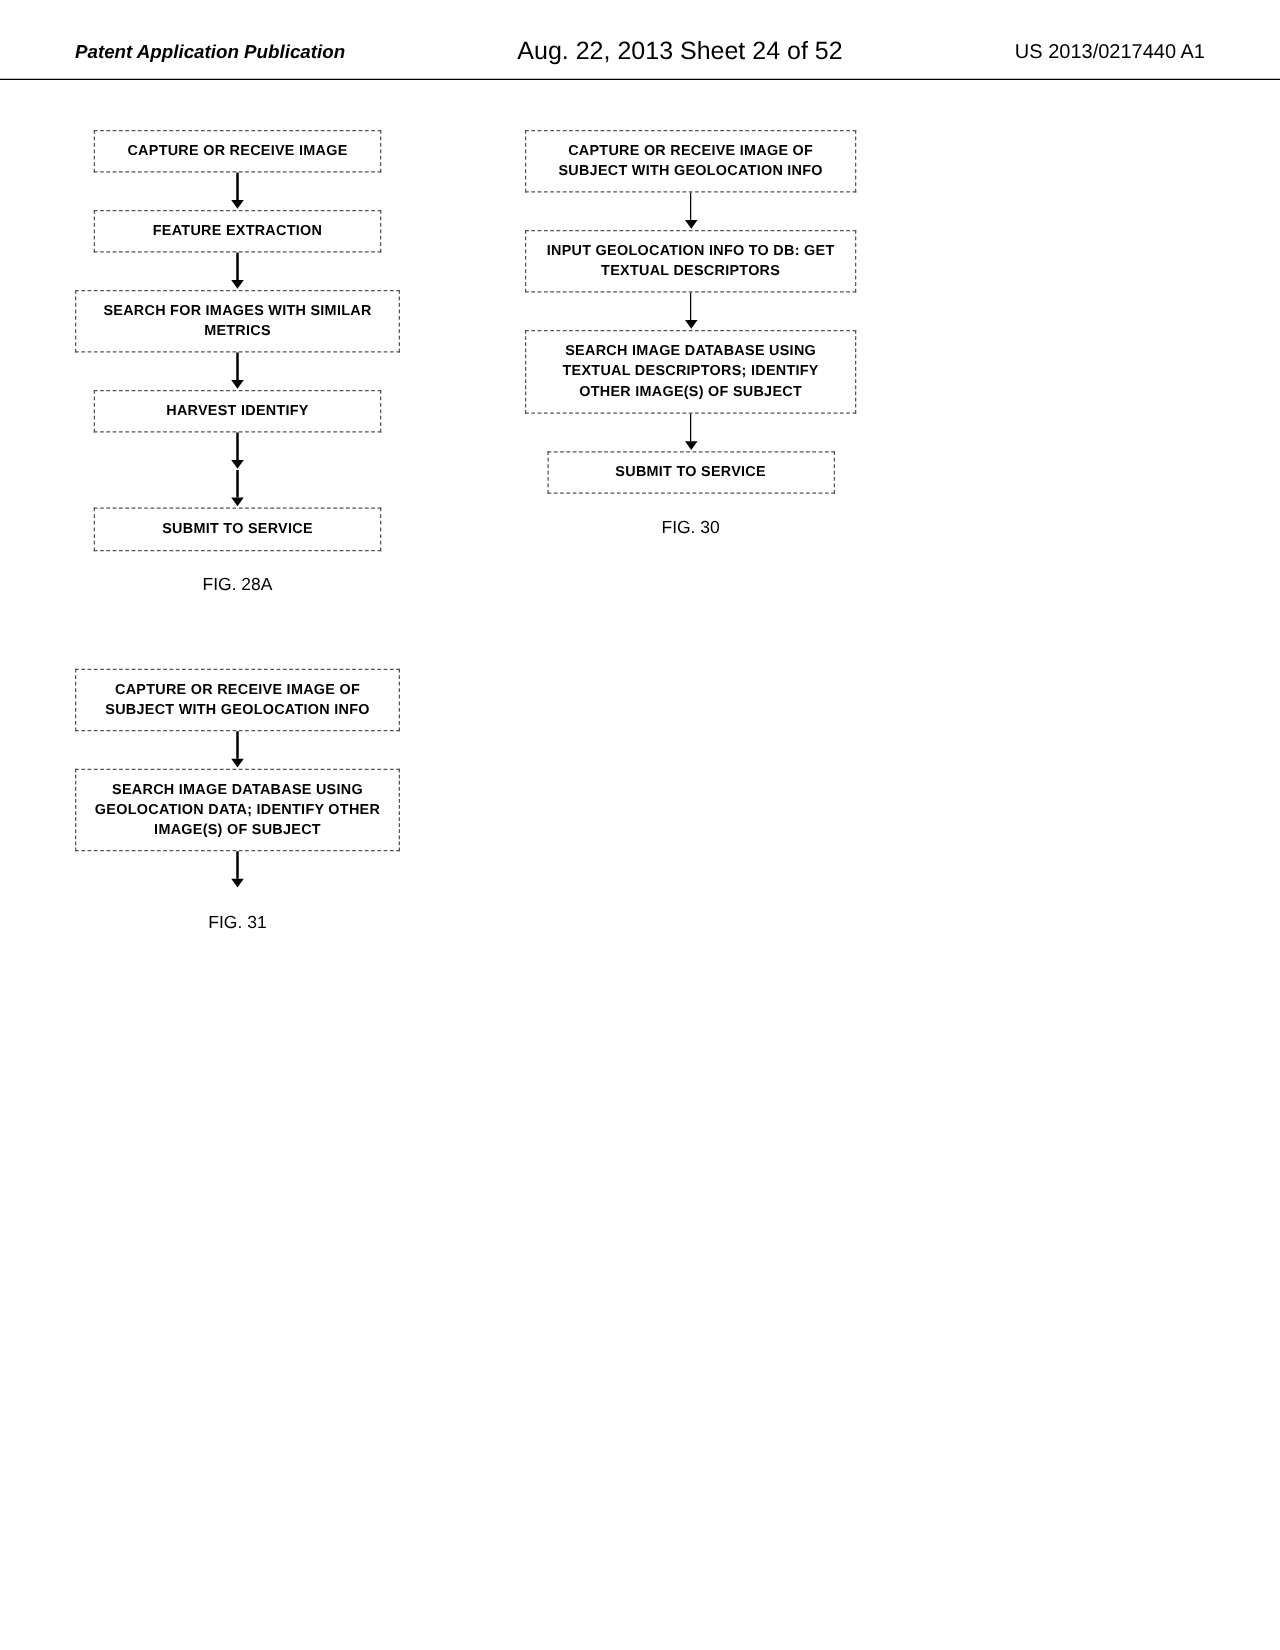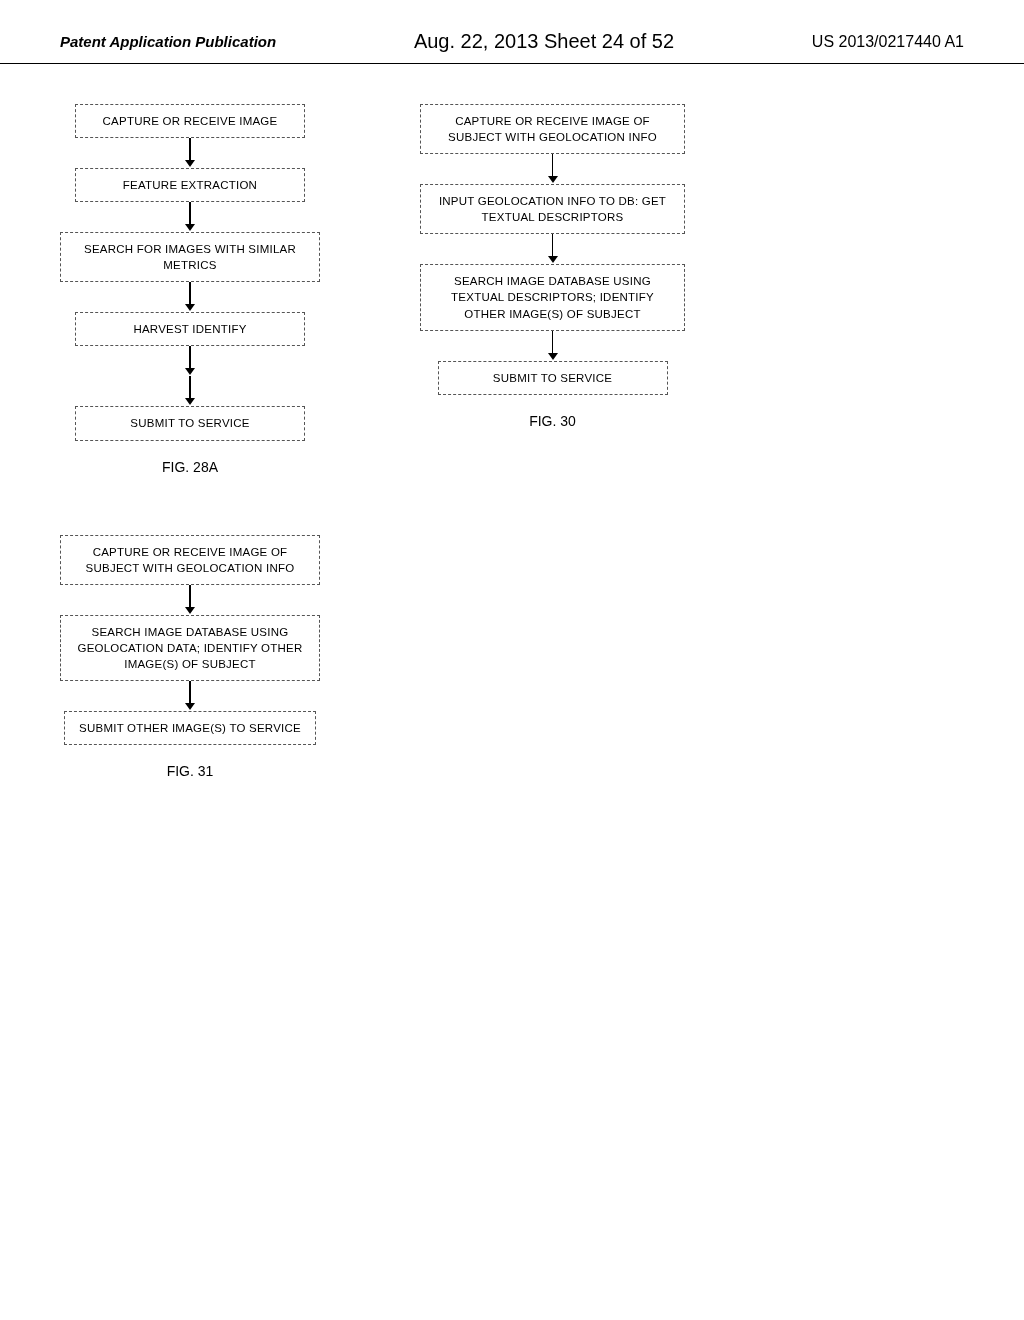--- a/index.html
+++ b/index.html
@@ -61,21 +61,21 @@
       align-items: center;
       gap: 0;
     }
 
     
     .flow-box {
       border: 1.5px dashed #555;
       padding: 8px 14px;
       text-align: center;
       font-size: 11.5px;
-      font-weight: normal;
+      font-weight: bold;
       letter-spacing: 0.02em;
       min-width: 200px;
       max-width: 230px;
       line-height: 1.4;
       background: #fff;
     }
 
     
     .arrow {
       display: flex;
@@ -232,22 +232,19 @@
       </div>
 
       <div class="flow-box">
         <span>SEARCH IMAGE DATABASE USING GEOLOCATION DATA; IDENTIFY OTHER IMAGE(S) OF SUBJECT</span>
       </div>
       <div class="arrow">
         <div class="arrow-line"></div>
         <div class="arrow-head"></div>
       </div>
 
-      <div class="flow-box">
-        <span>SUBMIT OTHER IMAGE(S) TO SERVICE</span>
-      </div>
 
       <div class="fig-label">FIG. 31</div>
     </div>
 
   </div>
 
 </div>
 
 </body></html>

